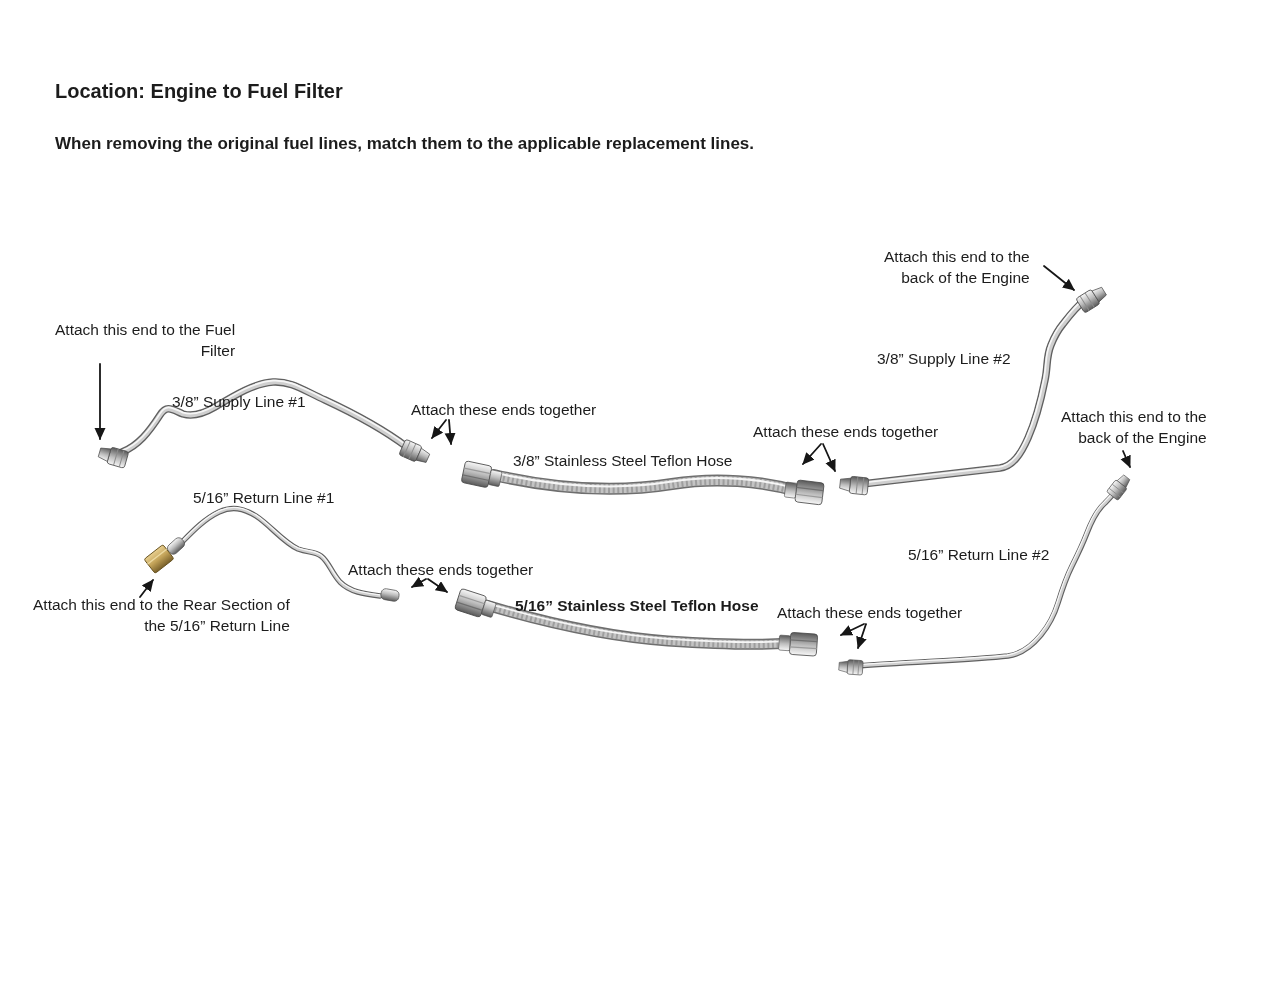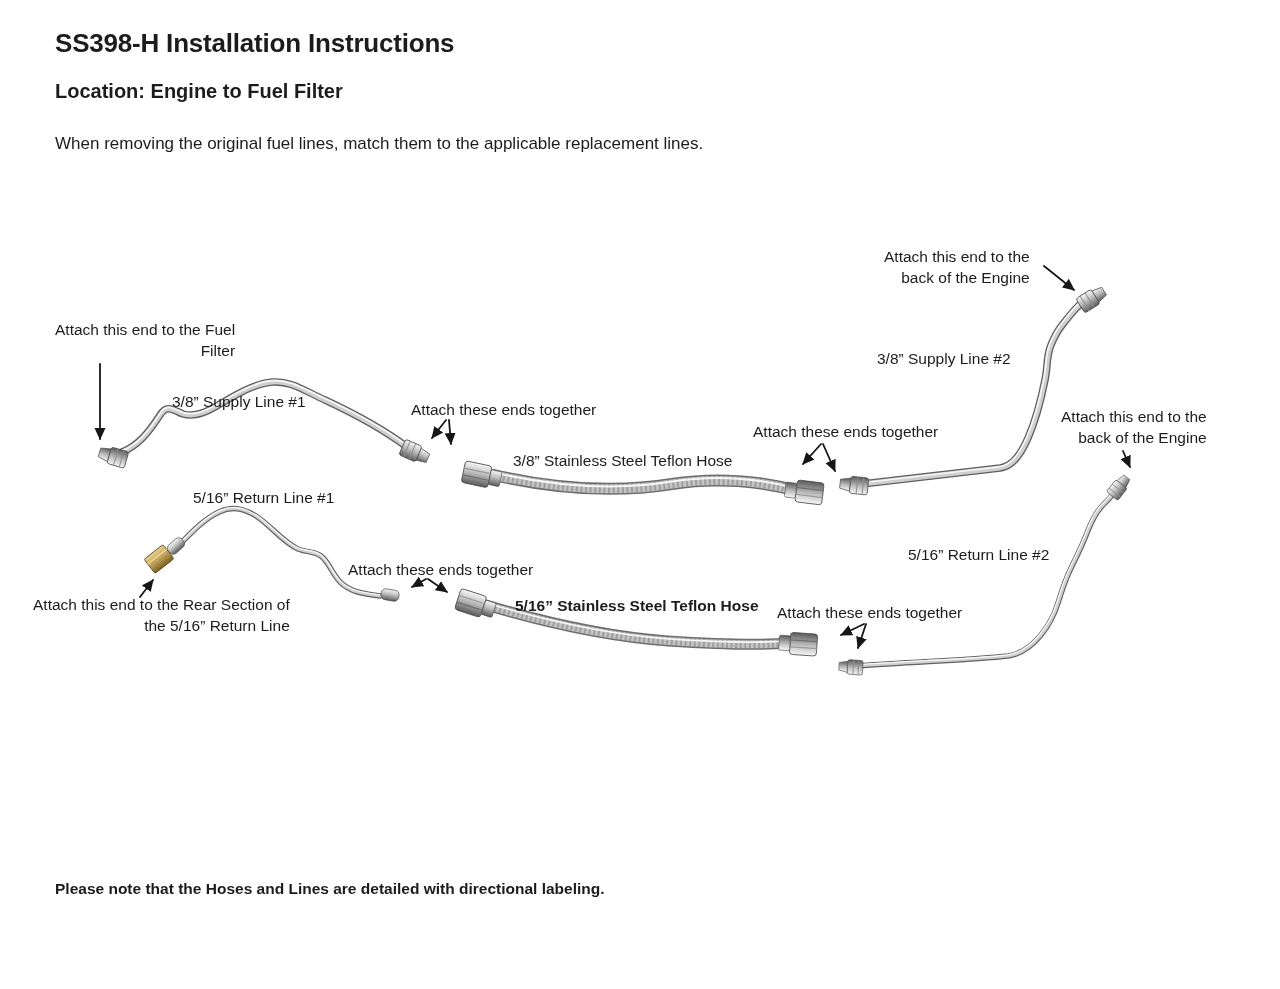--- a/index.html
+++ b/index.html
@@ -15,21 +15,21 @@
   .page-title{
     left:55px;top:28px;
     font-size:26px;font-weight:bold;letter-spacing:-0.2px;
   }
   .location-line{
     left:55px;top:80px;
     font-size:20px;font-weight:bold;
   }
   .intro-line{
     left:55px;top:134px;
-    font-size:17px;font-weight:normal;
+    font-size:17px;font-weight:bold;
   }
   .lbl{
     position:absolute;
     font-size:15.5px;line-height:21px;
     white-space:pre-line;
     color:#1c1c1c;
     text-align:right;
   }
   .footer{
     left:55px;top:877px;
@@ -42,21 +42,20 @@
   .hose-dark{fill:none;stroke:#6e6e6e;stroke-linecap:round;}
   .hose-mid{fill:none;stroke:#c4c4c4;stroke-linecap:round;}
   .hose-braid{fill:none;stroke:#8a8a8a;stroke-linecap:butt;stroke-dasharray:2 2.6;opacity:.65;}
   .arrow{fill:none;stroke:#161616;stroke-width:1.8;stroke-linecap:round;}
 </style>
 </head>
 <body>
 
 <div class="sheet">
 
-  <div class="abs page-title">SS398-H Installation Instructions</div>
   <div class="abs location-line">Location: Engine to Fuel Filter</div>
   <div class="abs intro-line">When removing the original fuel lines, match them to the applicable replacement lines.</div>
 
   <svg width="1280" height="989" viewBox="0 0 1280 989" aria-hidden="true">
     <defs>
       <linearGradient id="metalV" x1="0" y1="0" x2="0" y2="1">
         <stop offset="0" stop-color="#f7f7f7"></stop>
         <stop offset="0.45" stop-color="#bdbdbd"></stop>
         <stop offset="1" stop-color="#5a5a5a"></stop>
       </linearGradient>
@@ -177,16 +176,15 @@
 back of the Engine</div>
   <div class="lbl" style="left:193px;top:487px;">5/16” Return Line #1</div>
   <div class="lbl" style="left:348px;top:559px;">Attach these ends together</div>
   <div class="lbl" style="left:515px;top:595px;font-weight:bold;">5/16” Stainless Steel Teflon Hose</div>
   <div class="lbl" style="left:777px;top:602px;">Attach these ends together</div>
   <div class="lbl" style="left:908px;top:544px;">5/16” Return Line #2</div>
   <div class="lbl" style="left:33px;top:594px;">Attach this end to the Rear Section of
 the 5/16” Return Line</div>
 
   <div class="abs footer">
-    <div>Please note that the Hoses and Lines are detailed with directional labeling.</div>
   </div>
 
 </div>
 
 </body></html>

